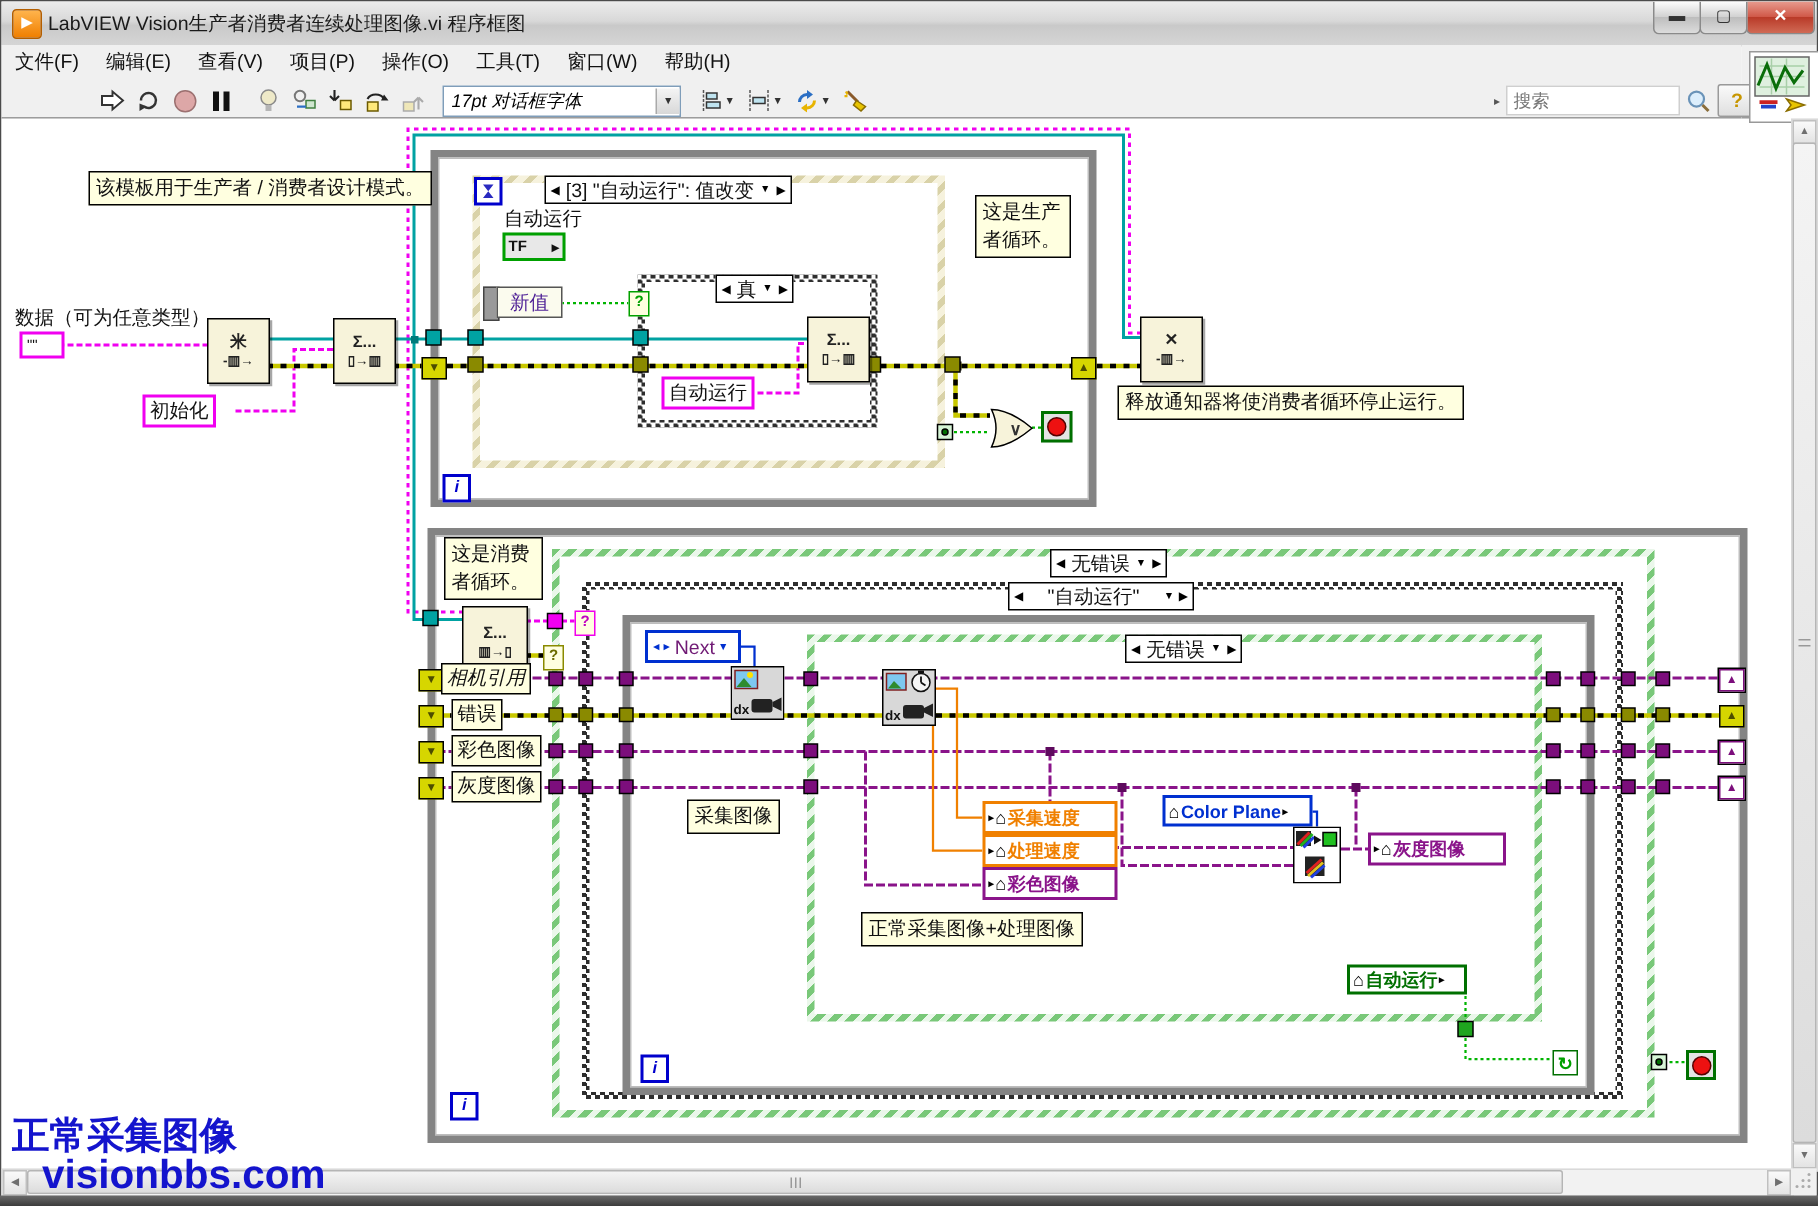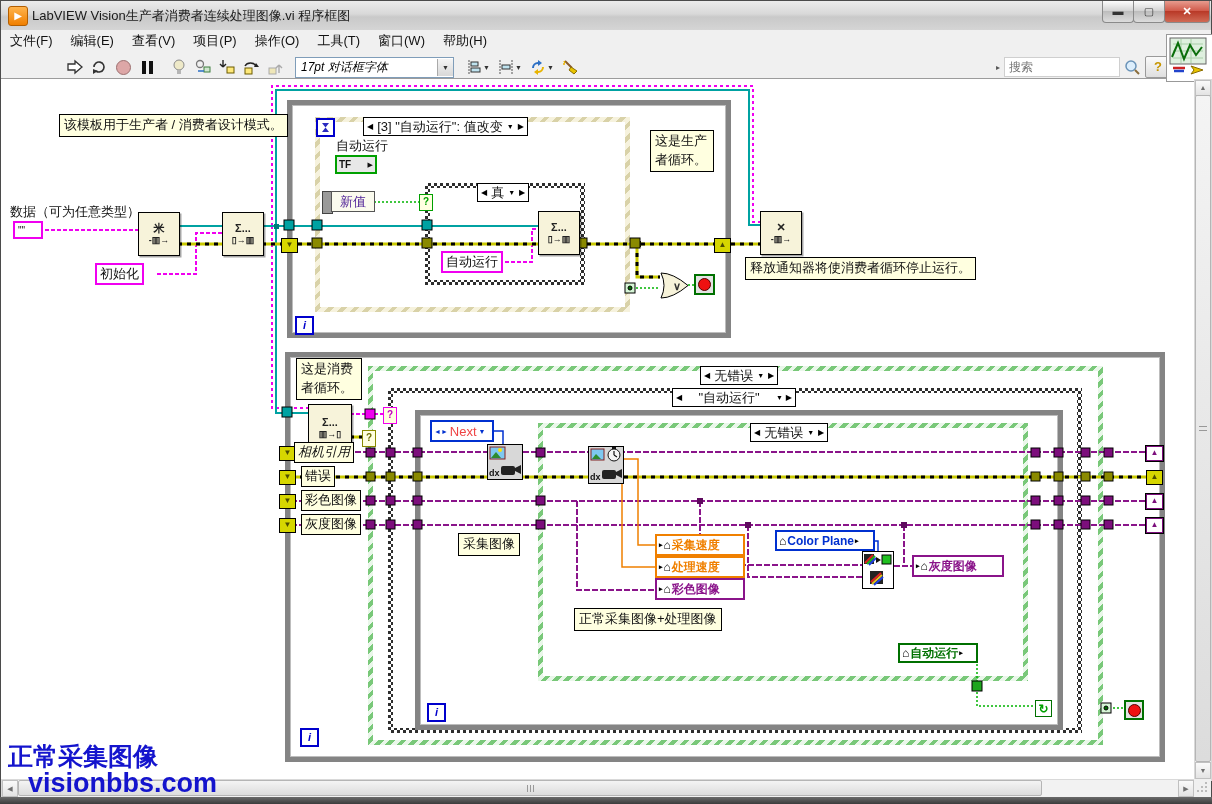--- a/index.html
+++ b/index.html
@@ -439,21 +439,21 @@
 <div class="a z3 cmt" style="left:301px;top:466px;padding:0 3px;">错误</div>
 <div class="a z3 cmt" style="left:301px;top:490px;padding:0 3px;">彩色图像</div>
 <div class="a z3 cmt" style="left:301px;top:514px;padding:0 3px;">灰度图像</div>
 <div class="a z3 sr purple" style="left:1146px;top:446px;">▲</div>
 <div class="a z3 sr olive" style="left:1146px;top:470px;">▲</div>
 <div class="a z3 sr purple" style="left:1146px;top:494px;">▲</div>
 <div class="a z3 sr purple" style="left:1146px;top:518px;">▲</div>
 
 <div class="a z3" style="left:430px;top:420px;width:56px;height:18px;border:2px solid #0030d0;background:#fff;display:flex;align-items:center;gap:2px;padding:0 2px;">
   <span style="font-size:7px;color:#0030d0;">◄►</span>
-  <span style="font-size:13px;color:#ef4444;">Next</span>
+  <span style="font-size:13px;color:#701a75;">Next</span>
   <span style="font-size:7px;color:#0030d0;">▼</span>
 </div>
 
 <div class="a z3" style="left:487px;top:444px;">
   <svg width="36" height="36">
     <rect x="0.5" y="0.5" width="35" height="35" fill="#d8d8d8" stroke="#000"></rect>
     <rect x="3" y="3" width="15" height="12" fill="#7ec8f0" stroke="#802020"></rect>
     <circle cx="13" cy="6" r="2" fill="#ffe200"></circle>
       <polygon points="4,14 9,8 14,14" fill="#2e8b2e"></polygon>
     <text x="2" y="32" font-size="9" font-weight="bold" fill="#111">dx</text>

